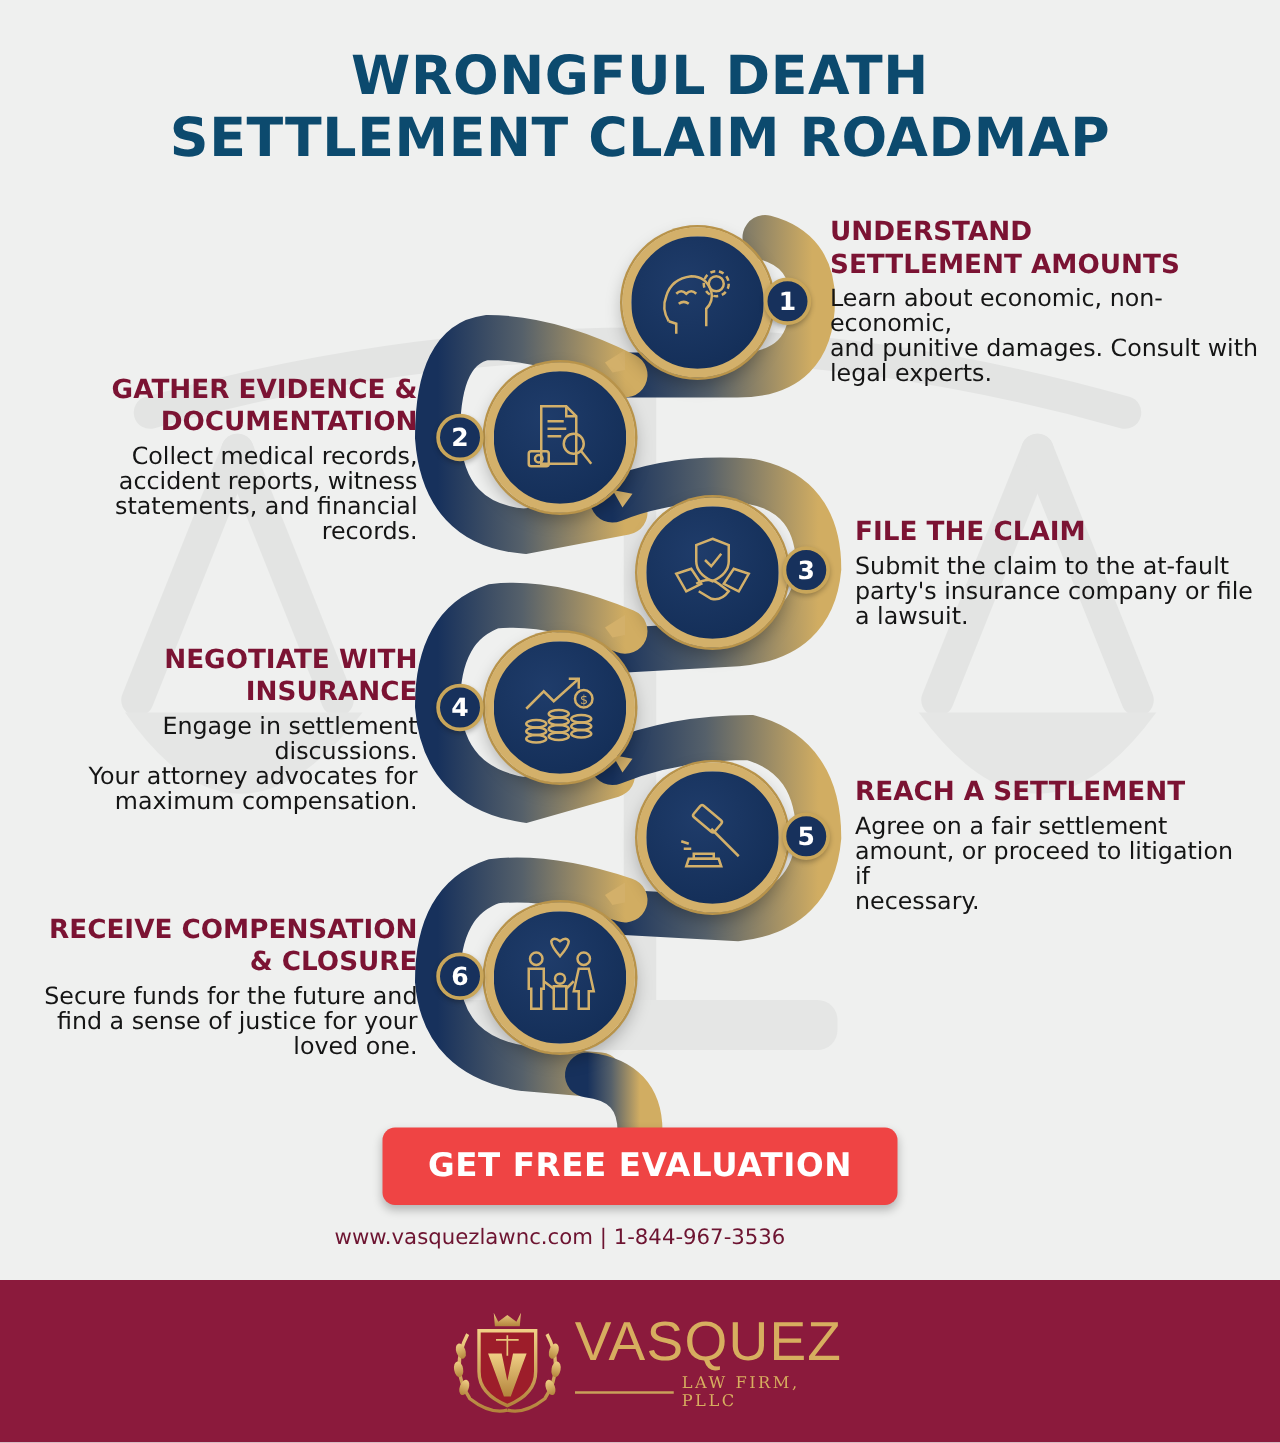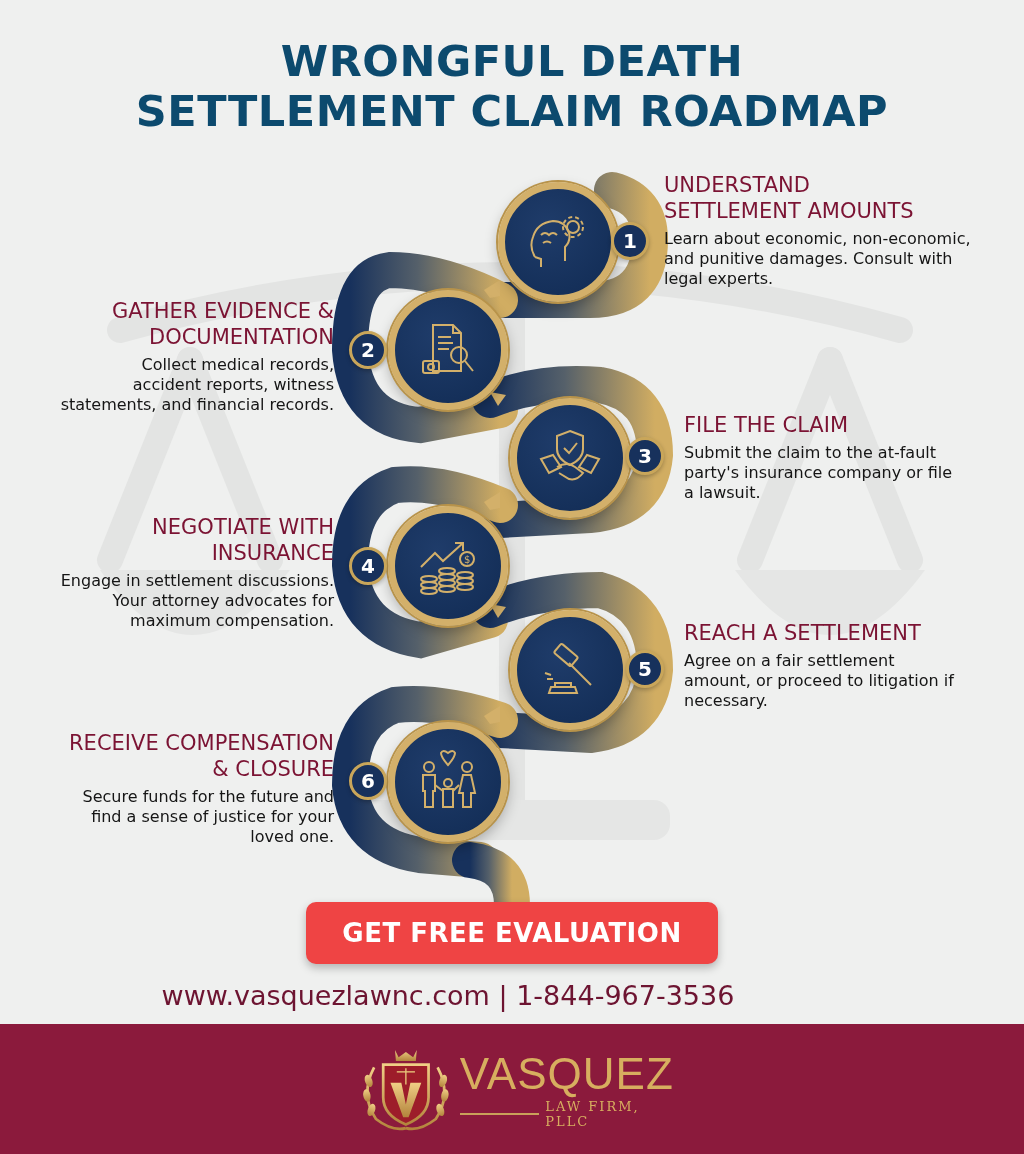--- a/index.html
+++ b/index.html
@@ -19,25 +19,25 @@
     color: #0c4a6e;
     font-size: 43px;
     line-height: 50px;
     letter-spacing: 0.5px;
   }
   .title span { display: block; }
   .path-svg { position: absolute; left: 0; top: 0; width: 1024px; height: 1020px; }
 
   .step-text { position: absolute; }
   .step-text .heading {
-    font-weight: normal; color: #7b1333;
+    font-weight: bold; color: #7b1333;
     font-size: 21px; line-height: 26px;
   }
   .step-text .desc {
-    font-size: 16px; line-height: 20px; color: #151515; margin-top: 5px;
+    font-size: 19px; line-height: 20px; color: #151515; margin-top: 5px;
   }
   .step-text.right { text-align: left; }
   .step-text.left { text-align: right; }
 
   .badge {
     position: absolute;
     width: 38px; height: 38px; border-radius: 50%;
     background: #17315c;
     border: 3px solid #c9a65a;
     color: #fff; font-weight: bold; font-size: 20px;
@@ -61,21 +61,21 @@
     border-radius: 10px;
     color: #fff; font-weight: bold; font-size: 26px;
     display: flex; align-items: center; justify-content: center;
     letter-spacing: 0.5px;
     box-shadow: 0 4px 8px rgba(0,0,0,0.25);
     cursor: pointer;
   }
   .contact {
     position: absolute; left: 0; top: 980px; width: 896px;
     text-align: center; color: #6d1431;
-    font-size: 27px;
+    font-size: 17px;
   }
   .footer {
     position: absolute; left: 0; top: 1024px; width: 1024px; height: 130px;
     background: #8b1a3c;
   }
   .logo { position: absolute; left: 356px; top: 1040px; width: 320px; height: 100px; display: flex; align-items: center; }
   .logo-crest { width: 110px; height: 100px; }
   .logo-text { margin-left: 4px; }
   .logo-name {
     font-family: Liberation Sans, sans-serif;

